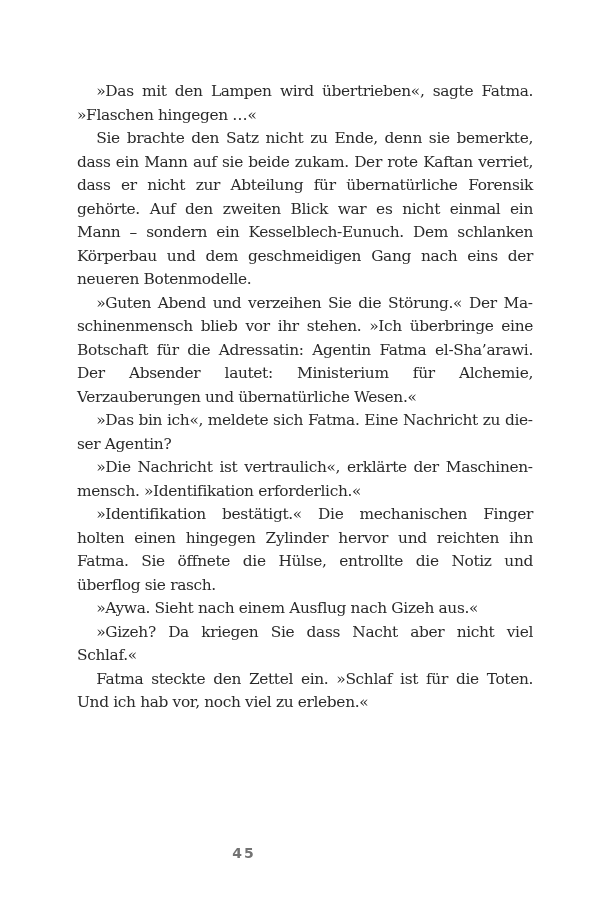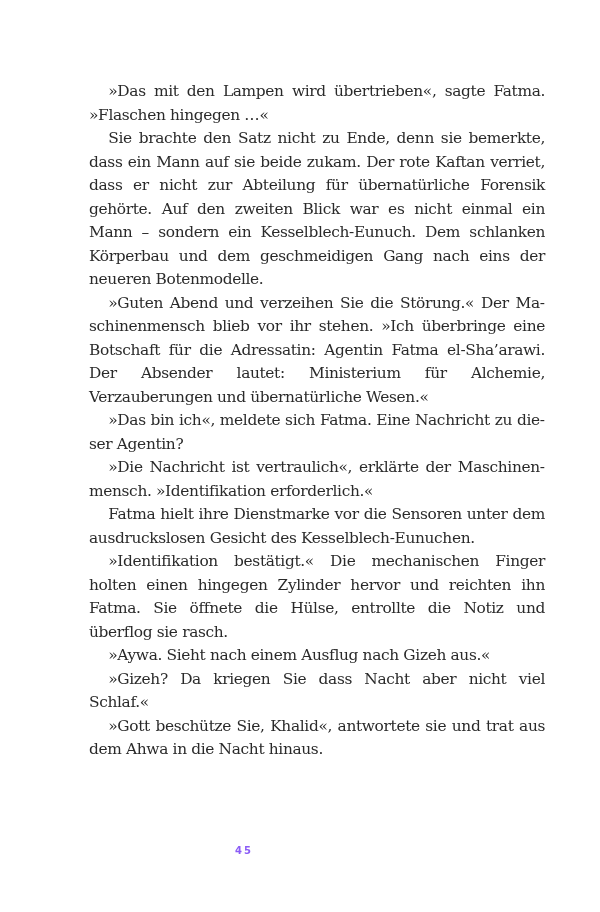--- a/index.html
+++ b/index.html
@@ -25,49 +25,47 @@
       top: 80px;
       width: 456px;
       font-family: "DejaVu Serif", "Liberation Serif", serif;
       font-size: 15.4px;
       line-height: 23.5px;
       color: #2a2a2a;
       text-align: justify;
       hyphens: manual;
       letter-spacing: -0.35px;
       word-spacing: 0px;
-      margin-left: 12px;
     }
     .text-block p {
       margin: 0;
       text-indent: 1.25em;
     }
     .page-number {
       position: absolute;
       left: 0;
       width: 488px;
       top: 845px;
       text-align: center;
       font-family: "DejaVu Sans", "Liberation Sans", sans-serif;
       font-weight: bold;
-      font-size: 10px;
+      font-size: 14px;
       letter-spacing: 2px;
-      color: #8b5cf6;
+      color: #737373;
     }
   </style>
 </head>
 <body>
 
 <div class="page">
   <div class="text-block">
     <p>»Das mit den Lampen wird übertrieben«, sagte Fatma. »Flaschen hingegen …«</p>
     <p>Sie brachte den Satz nicht zu Ende, denn sie bemerkte, dass ein Mann auf sie beide zukam. Der rote Kaftan verriet, dass er nicht zur Abteilung für übernatürliche Forensik gehörte. Auf den zweiten Blick war es nicht einmal ein Mann – sondern ein Kesselblech-Eunuch. Dem schlanken Körperbau und dem geschmeidigen Gang nach eins der neueren Botenmodelle.</p>
     <p>»Guten Abend und verzeihen Sie die Störung.« Der Ma­schinenmensch blieb vor ihr stehen. »Ich überbringe eine Botschaft für die Adressatin: Agentin Fatma el-Sha’arawi. Der Absender lautet: Ministerium für Alchemie, Verzauberungen und übernatürliche Wesen.«</p>
     <p>»Das bin ich«, meldete sich Fatma. Eine Nachricht zu die­ser Agentin?</p>
     <p>»Die Nachricht ist vertraulich«, erklärte der Maschinen­mensch. »Identifikation erforderlich.«</p>
-    <p>Fatma hielt ihre Dienstmarke vor die Sensoren unter dem ausdruckslosen Gesicht des Kesselblech-Eunuchen.</p>
     <p>»Identifikation bestätigt.« Die mechanischen Finger holten einen hingegen Zylinder hervor und reichten ihn Fatma. Sie öffnete die Hülse, entrollte die Notiz und überflog sie rasch.</p>
     <p>»Aywa. Sieht nach einem Ausflug nach Gizeh aus.«</p>
     <p>»Gizeh? Da kriegen Sie dass Nacht aber nicht viel Schlaf.«</p>
-    <p>»Gott beschütze Sie, Khalid«, antwortete sie und trat aus dem Ahwa in die Nacht hinaus.</p>
+    <p>Fatma steckte den Zettel ein. »Schlaf ist für die Toten. Und ich hab vor, noch viel zu erleben.«</p>
   </div>
   <div class="page-number">45</div>
 </div>
 
 </body></html>

